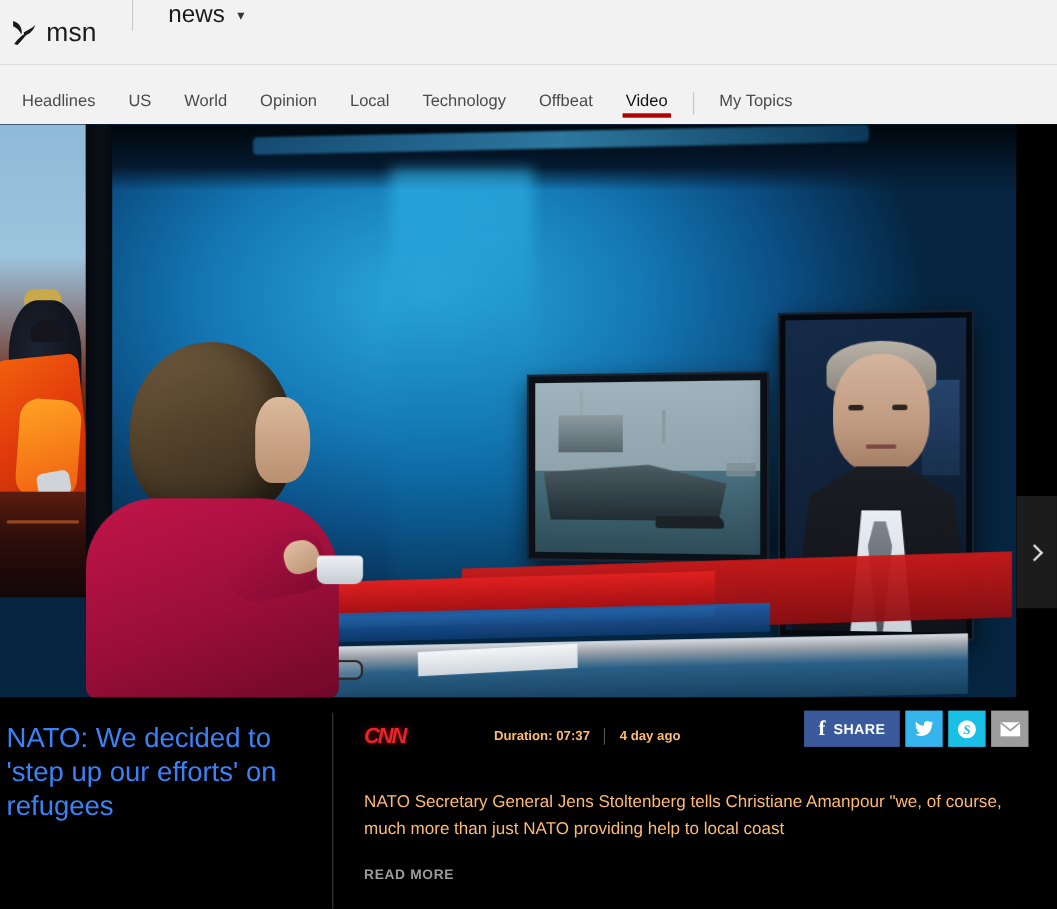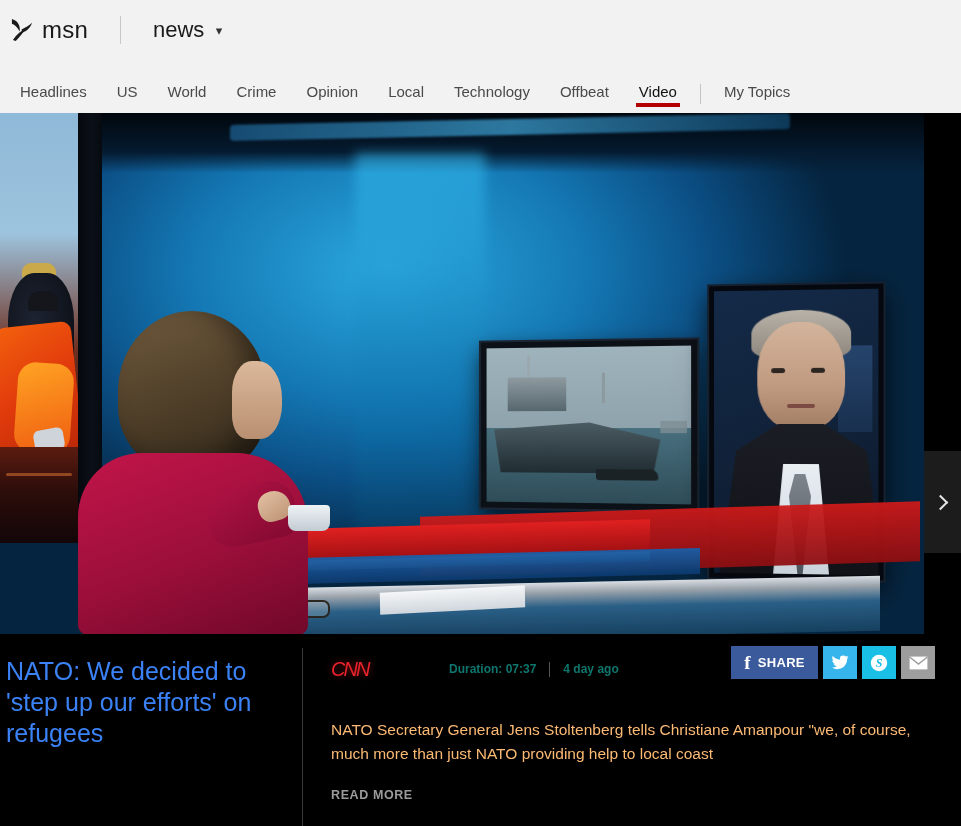--- a/index.html
+++ b/index.html
@@ -10,21 +10,20 @@
     font-family: "Liberation Sans", sans-serif;
     overflow: hidden;
   }
 
   
   .header {
     position: relative;
     height: 59px;
     background: #f2f2f2;
     display: flex;
-    align-items: center;
     padding: 0 0 0 10px;
     gap: 14px;
   }
   .brand {
     display: flex; align-items: center; gap: 9px;
   }
   .msn-logo-icon {
     width: 23px; height: 26px;
     display: block;
   }
@@ -428,29 +427,29 @@
     flex:1;
     padding: 18px 28px 0 28px;
     position:relative;
   }
   .meta-toprow {
     display:flex; align-items:center;
     height: 34px;
   }
   .cnn-small {
     font-family:"Liberation Sans", sans-serif;
-    font-weight:normal; font-style:italic;
+    font-weight:bold; font-style:italic;
     font-size:20px; color:#e8232a;
     letter-spacing:-2px;
     text-shadow: 0 0 7px rgba(232,35,42,.55);
     width: 118px;
   }
   .dur-block {
     display:flex; align-items:center; gap:13px;
-    font-size:12px; font-weight:bold; color:#0f766e;
+    font-size:12px; font-weight:bold; color:#fdba74;
   }
   .dur-sep { width:1px; height:15px; background:#555; }
   .share-group {
     position:absolute; right:26px; top:12px;
     display:flex; gap:5px;
   }
   .share-btn {
     height:33px;
     display:flex; align-items:center; justify-content:center;
     gap:7px; cursor:pointer;
@@ -498,21 +497,20 @@
     <span class="vertical-name">news</span>
     <span class="chev-down-icon">▾</span>
   </div>
 
 </div>
 
 <div class="nav">
   <div class="nav-item">Headlines</div>
   <div class="nav-item">US</div>
   <div class="nav-item">World</div>
-  <div class="nav-item">Crime</div>
   <div class="nav-item">Opinion</div>
   <div class="nav-item">Local</div>
   <div class="nav-item">Technology</div>
   <div class="nav-item">Offbeat</div>
   <div class="nav-item active">Video</div>
   <div class="nav-divider"></div>
   <div class="nav-item">My Topics</div>
 </div>
 
 <div class="stage">

